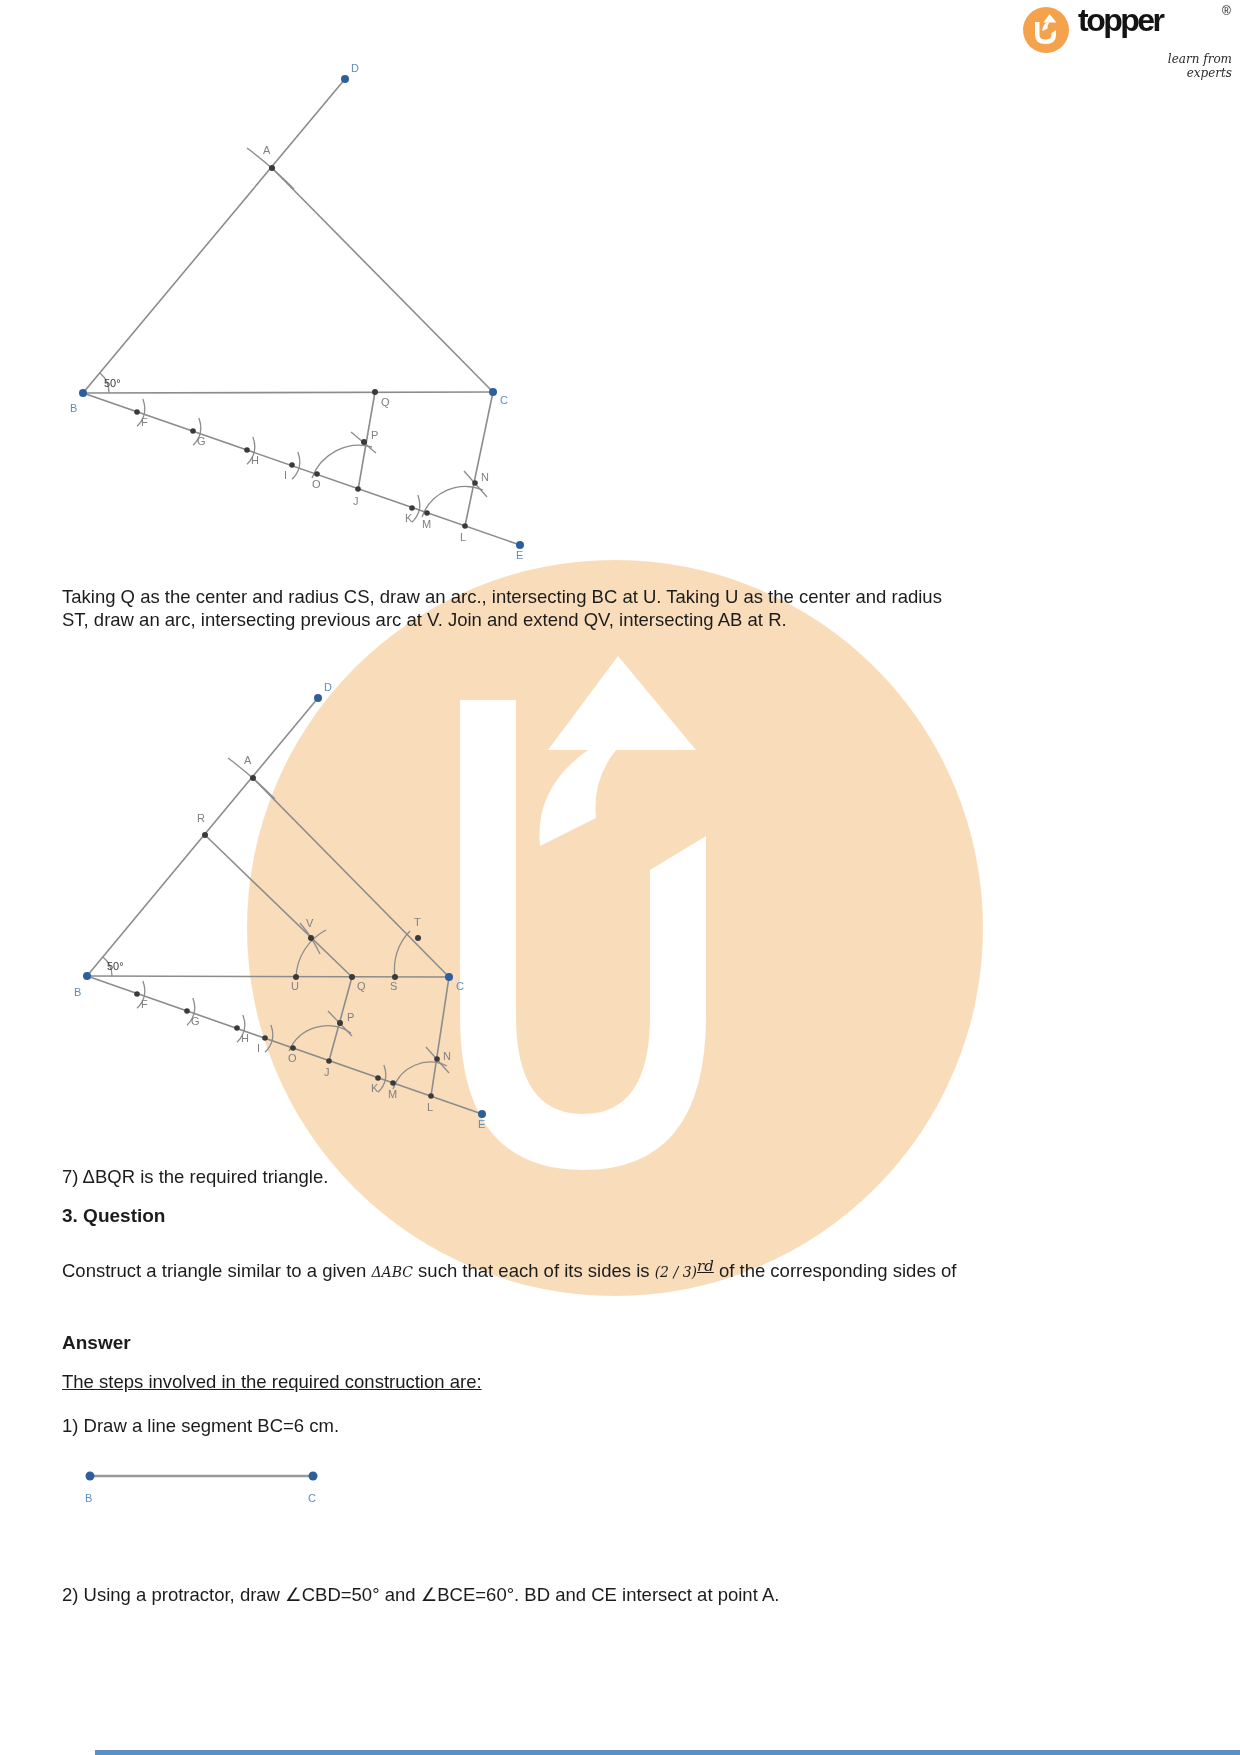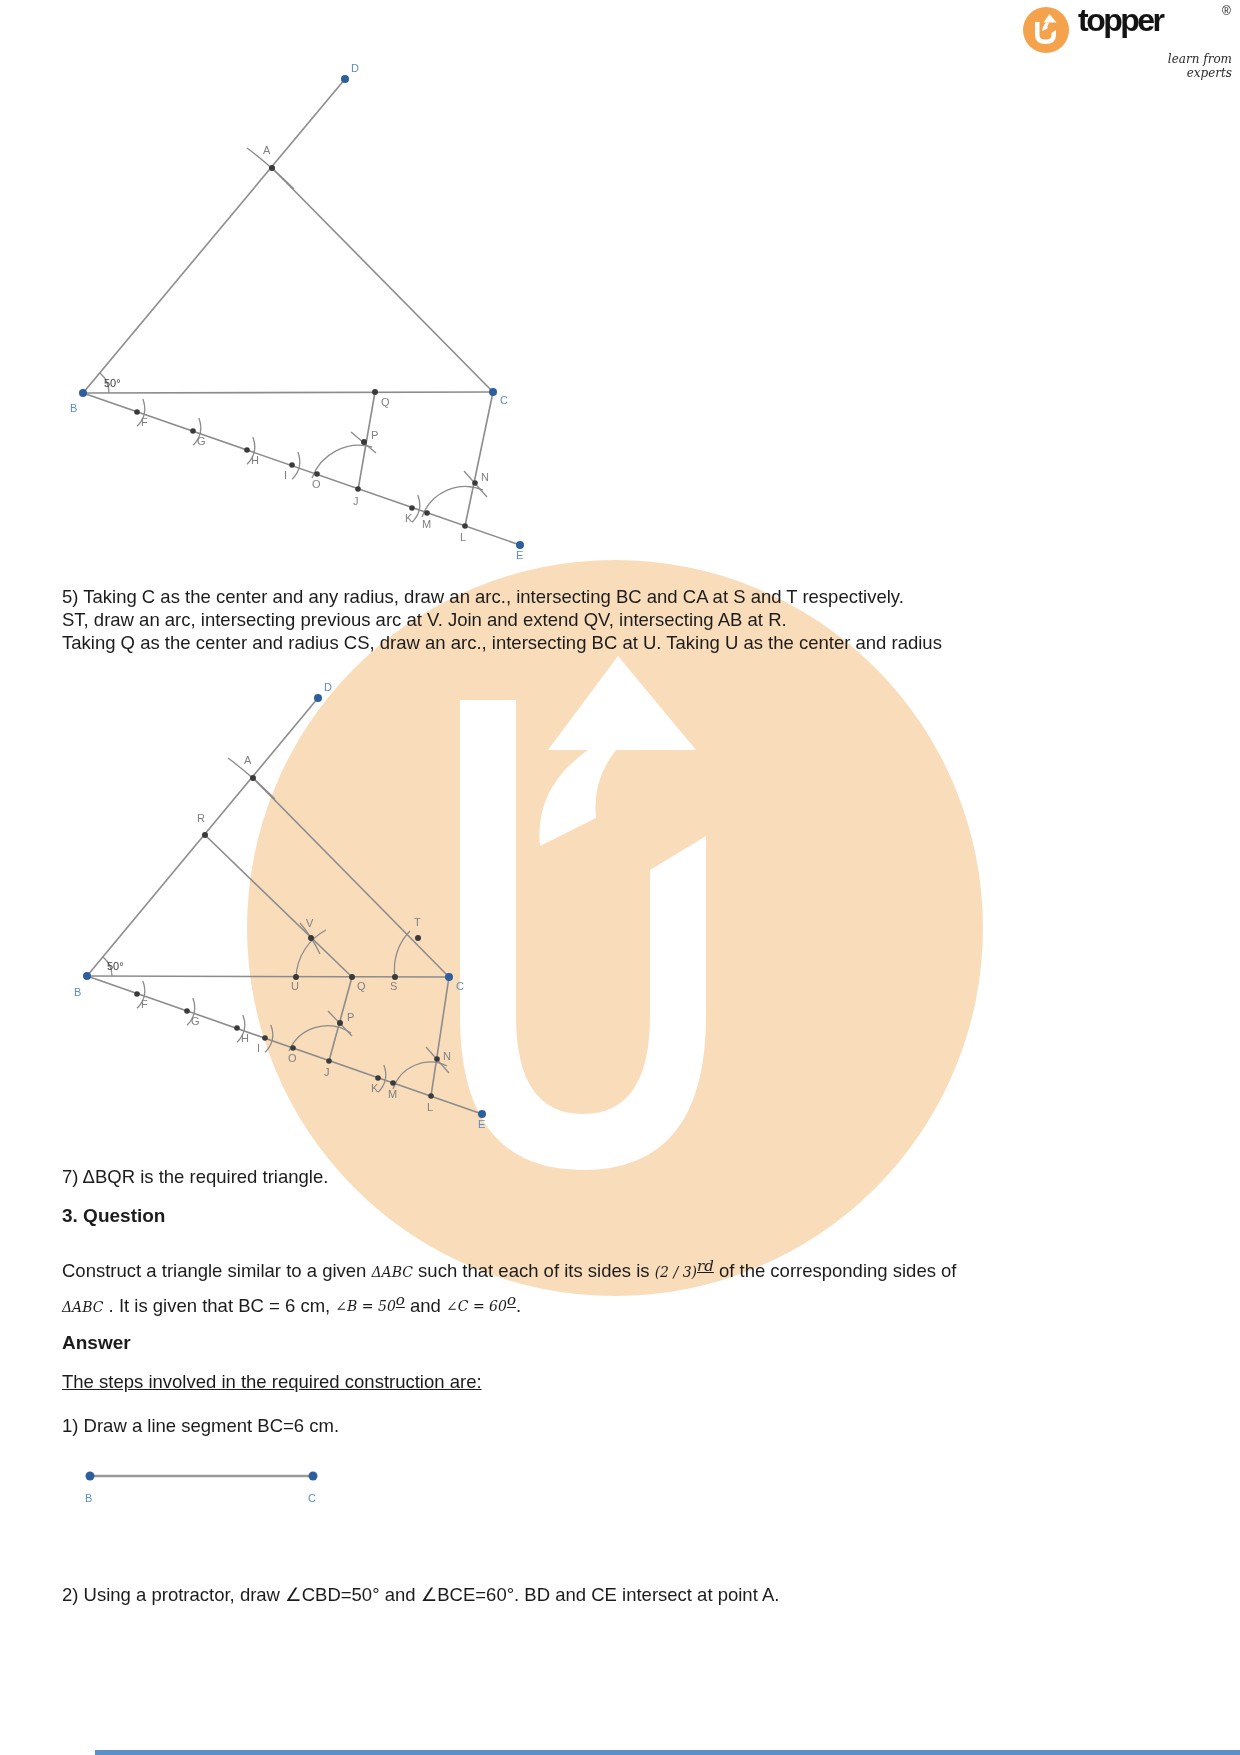--- a/index.html
+++ b/index.html
@@ -113,23 +113,22 @@
     <text class="lblg" x="252" y="438">O</text>
     <text class="lblg" x="293" y="455">J</text>
     <text class="lblg" x="345" y="472">K</text>
     <text class="lblg" x="362" y="478">M</text>
     <text class="lblg" x="400" y="491">L</text>
     <text class="lblg" x="421" y="431">N</text>
     <text class="lblb" x="456" y="509">E</text>
   </svg>
 
   <div class="blk fg" style="top:585px;">
-    <div class="body-line">5) Taking C as the center and any radius, draw an arc., intersecting BC and CA at S and T respectively.</div>
+    <div class="body-line">Taking Q as the center and radius CS, draw an arc., intersecting BC at U. Taking U as the center and radius</div>
     <div class="body-line">ST, draw an arc, intersecting previous arc at V. Join and extend QV, intersecting AB at R.</div>
-    <div class="body-line">Taking Q as the center and radius CS, draw an arc., intersecting BC at U. Taking U as the center and radius</div>
   </div>
 
   <svg class="abs fg" style="left:60px;top:630px;" width="480" height="510" viewBox="0 0 480 510">
     <path class="stk" d="M 27 346 L 258 68"></path>
     <path class="stk" d="M 27 346 L 389 347"></path>
     <path class="stk" d="M 193 148 L 389 347"></path>
     <path class="stk" d="M 27 346 L 422 484"></path>
     <path class="stk" d="M 145 205 L 292 347"></path>
     <path class="stk" d="M 292 347 L 269 431"></path>
     <path class="stk" d="M 389 347 L 371 466"></path>
@@ -202,23 +201,20 @@
   </svg>
 
   <div class="blk fg body-line" style="top:1165px;">7) ΔBQR is the required triangle.</div>
 
   <div class="heading fg" style="top:1205px;">3. Question</div>
 
   <div class="blk fg" style="top:1252px;">
     <div class="q-line">
       <span>Construct a triangle similar to a given </span><span class="math">ΔABC</span><span> such that each of its sides is </span><span class="math"><span>(2 / 3)</span><sup>rd</sup></span><span> of the corresponding sides of</span>
     </div>
-    <div class="q-line">
-      <span class="math">ΔABC</span><span> . It is given that BC = 6 cm, </span><span class="math"><span>∠B = 50</span><sup>o</sup></span><span> and </span><span class="math"><span>∠C = 60</span><sup>o</sup></span><span>.</span>
-    </div>
   </div>
 
   <div class="heading fg" style="top:1332px;">Answer</div>
 
   <div class="blk fg body-line" style="top:1370px;text-decoration:underline;">The steps involved in the required construction are:</div>
 
   <div class="blk fg body-line" style="top:1414px;">1) Draw a line segment BC=6 cm.</div>
 
   <svg class="abs fg" style="left:70px;top:1460px;" width="280" height="60" viewBox="0 0 280 60">
     <line x1="20" y1="16" x2="243" y2="16" stroke="#9a9a9a" stroke-width="2.5"></line>

